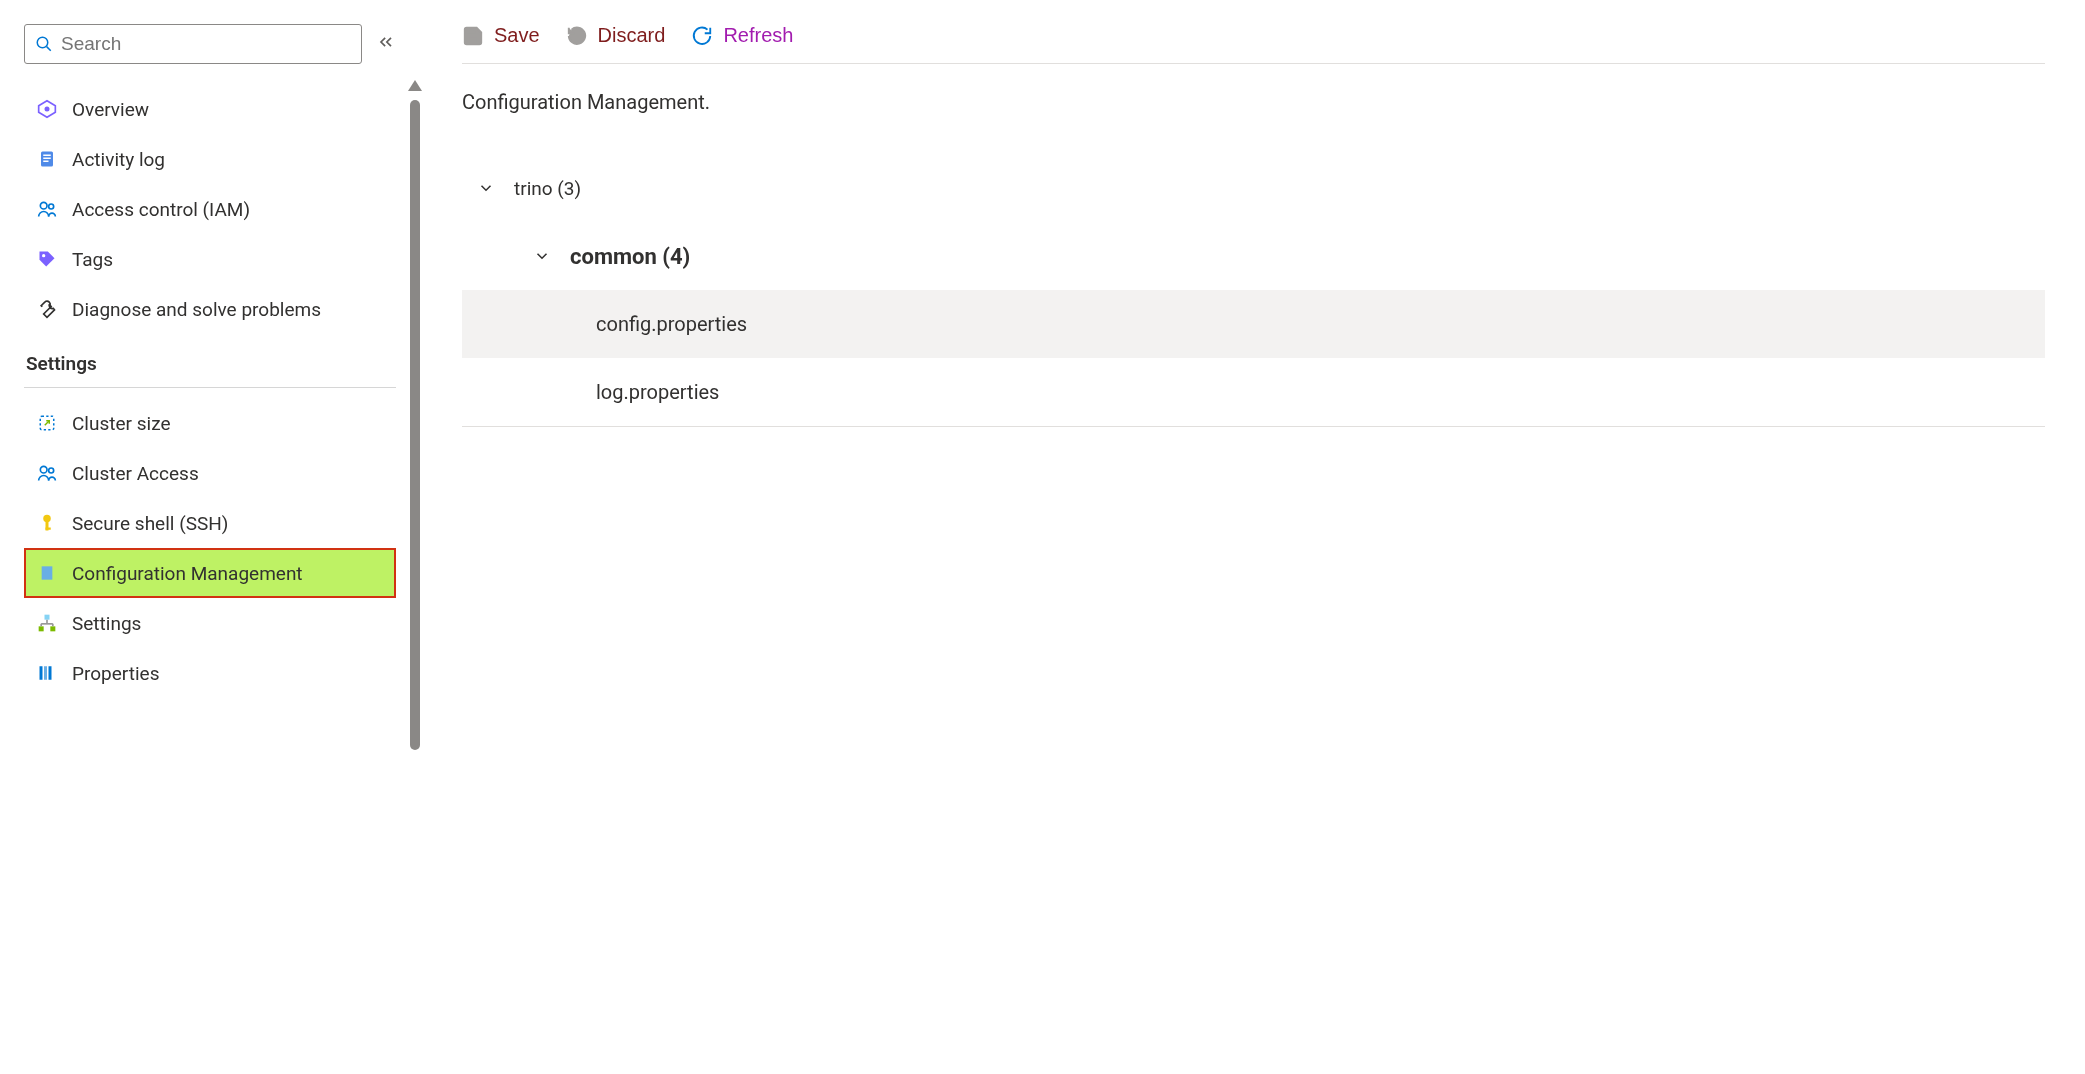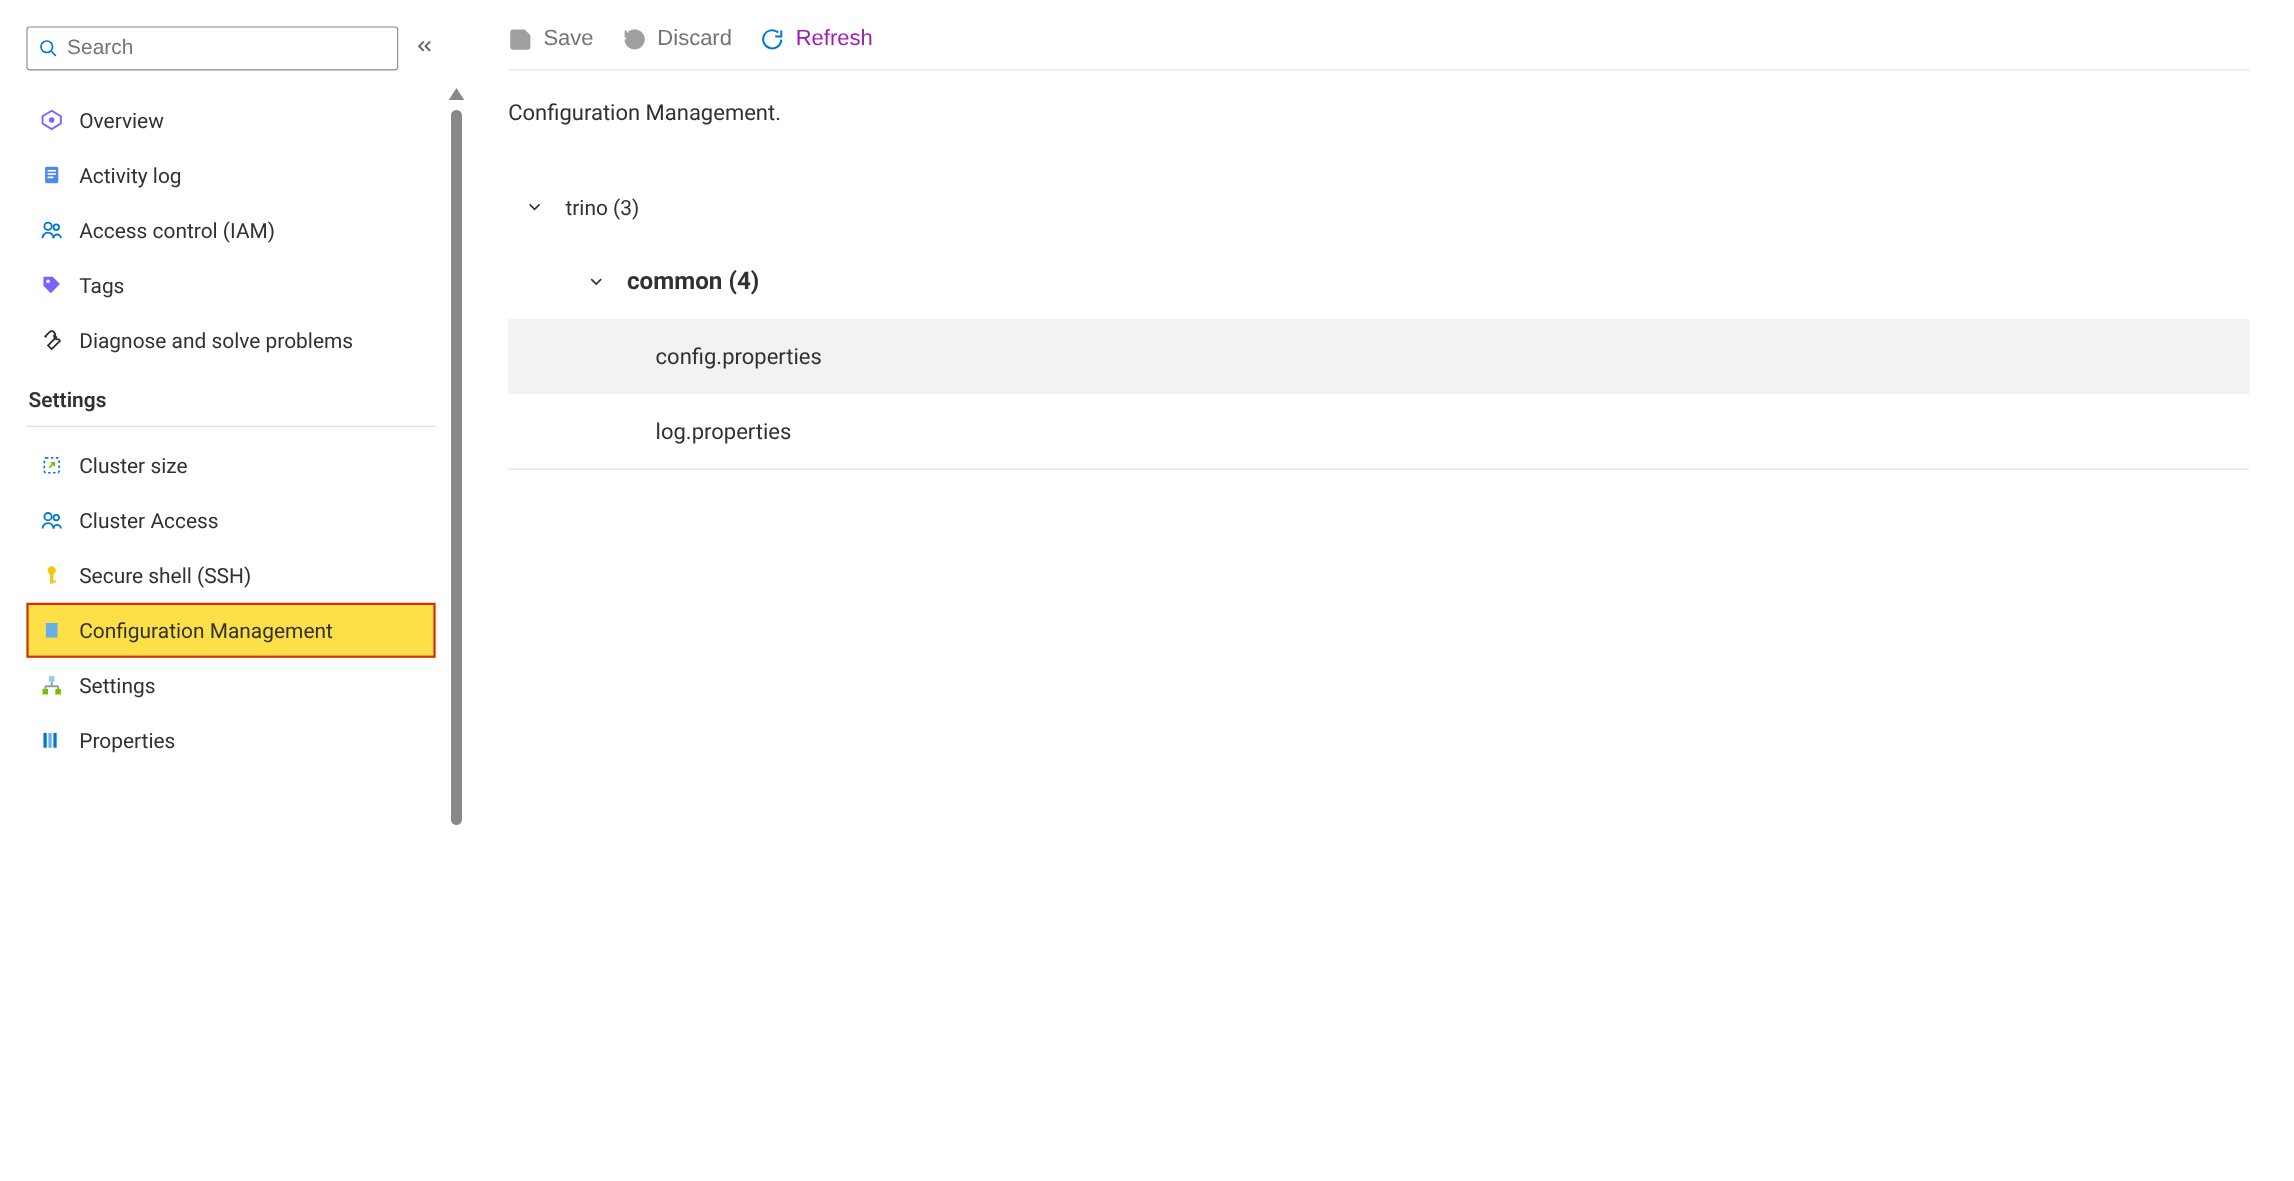--- a/index.html
+++ b/index.html
@@ -55,21 +55,21 @@
     display: flex;
     align-items: center;
     height: 50px;
     padding: 0 10px;
     cursor: pointer;
     gap: 14px;
     border: 2px solid transparent;
   }
   .nav-item .icon-slot { width: 22px; display: flex; align-items: center; justify-content: center; }
   .nav-item.selected {
-    background: #fde047;
+    background: #bef264;
     border: 2px solid #d13212;
   }
   .section-header {
     font-weight: 600;
     font-size: 19px;
     color: #323130;
     margin-top: 18px;
     margin-bottom: 6px;
     padding: 0 2px 6px 2px;
   }
@@ -122,21 +122,21 @@
   .toolbar-btn {
     display: flex;
     align-items: center;
     gap: 10px;
     font-size: 20px;
     cursor: pointer;
     color: #a21caf;
     background: none;
     border: none;
   }
-  .toolbar-btn.disabled { color: #737373; cursor: default; }
+  .toolbar-btn.disabled { color: #7f1d1d; cursor: default; }
   .toolbar-btn.disabled svg { stroke: #a19f9d; fill: #a19f9d; }
   .toolbar-btn .ticon { display:flex; }
 
   .page-desc { font-size: 20px; margin-bottom: 40px; }
 
   .tree { }
   .tree-row {
     display: flex;
     align-items: center;
     height: 68px;

